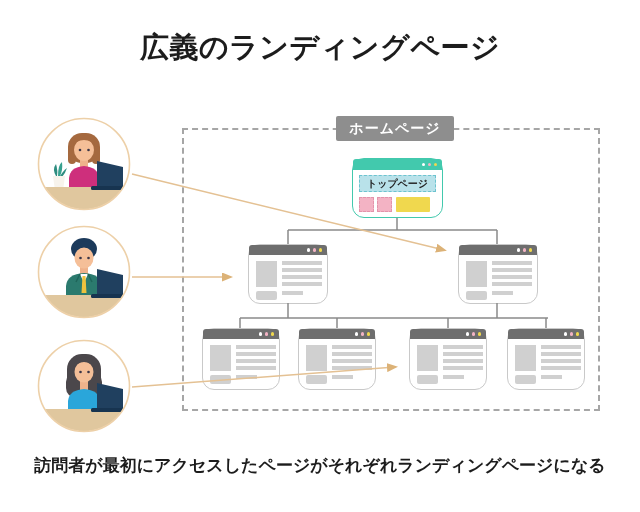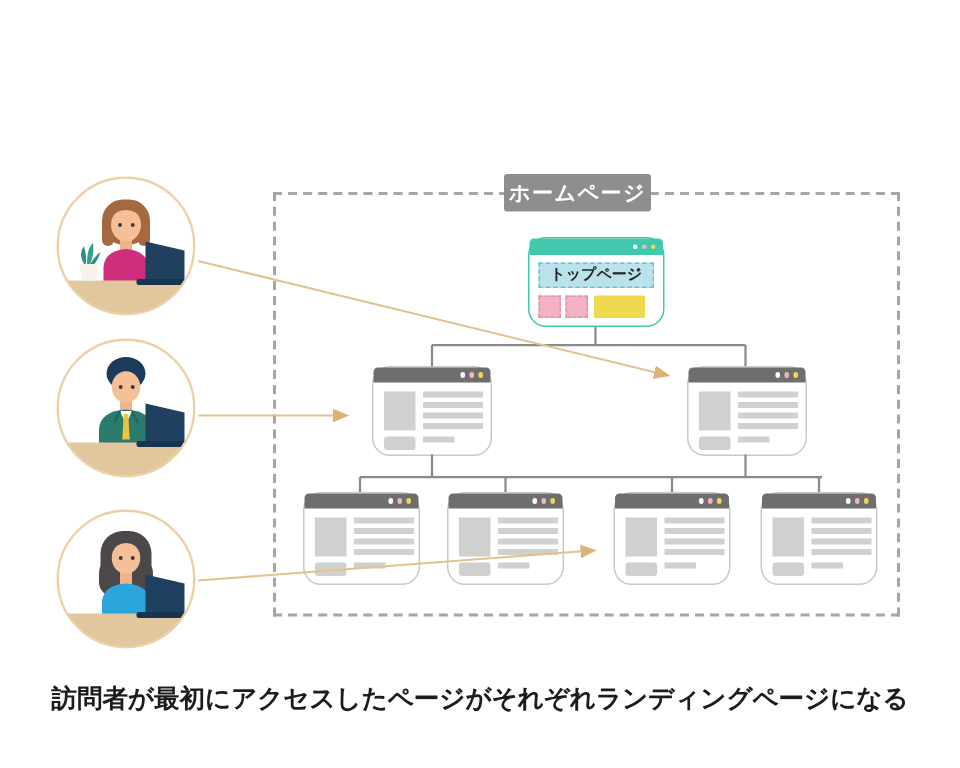--- a/index.html
+++ b/index.html
@@ -20,21 +20,21 @@
   }
   .caption{
     position:absolute;top:454px;left:0;width:640px;margin:0;text-align:center;
     font-size:17px;font-weight:700;color:var(--text-dark,#1c1c1c);
   }
   .boundary{
     position:absolute;left:182px;top:128px;width:418px;height:283px;
     border:2px dashed var(--dashed-border-gray,#a6a6a6);box-sizing:border-box;
   }
   .homepage-label{
-    position:absolute;left:336px;top:116px;width:98px;height:25px;z-index:2;
+    position:absolute;left:336px;top:116px;width:118px;height:25px;z-index:2;
     background:var(--homepage-label-gray,#8e8e8e);color:#fff;border-radius:2px;
     font-size:14px;font-weight:700;text-align:center;line-height:25px;letter-spacing:1px;
   }
   
   .win{position:absolute;background:#fff;border-radius:12px;box-sizing:border-box;z-index:1;}
   .win .bar{
     height:10px;border-radius:3px 3px 0 0;display:flex;align-items:center;
     justify-content:flex-end;gap:2.5px;padding-right:5px;box-sizing:border-box;
   }
   .dot{width:3.4px;height:3.4px;border-radius:50%;}
@@ -66,20 +66,21 @@
   .overlay{position:absolute;left:0;top:0;z-index:3;pointer-events:none;}
   .connectors{stroke:var(--connector-gray,#8a8a8a);stroke-width:1.5;fill:none;}
   .arrow-line{stroke:var(--arrow-line-tan,#e4c193);stroke-width:1.4;fill:none;}
   .arrow-head{fill:var(--arrow-tan,#dcb277);}
 </style>
 </head>
 <body>
 
 <div id="stage">
 
+  <h1 class="title">広義のランディングページ</h1>
 
   <div class="boundary"></div>
   <div class="homepage-label">ホームページ</div>
 
   <svg class="avatar" style="left:36px;top:116px" width="96" height="96" viewBox="0 0 96 96">
     <defs>
         <clipPath id="c1">
           <circle cx="48" cy="48" r="45.2"></circle>
         </clipPath>
       </defs>

